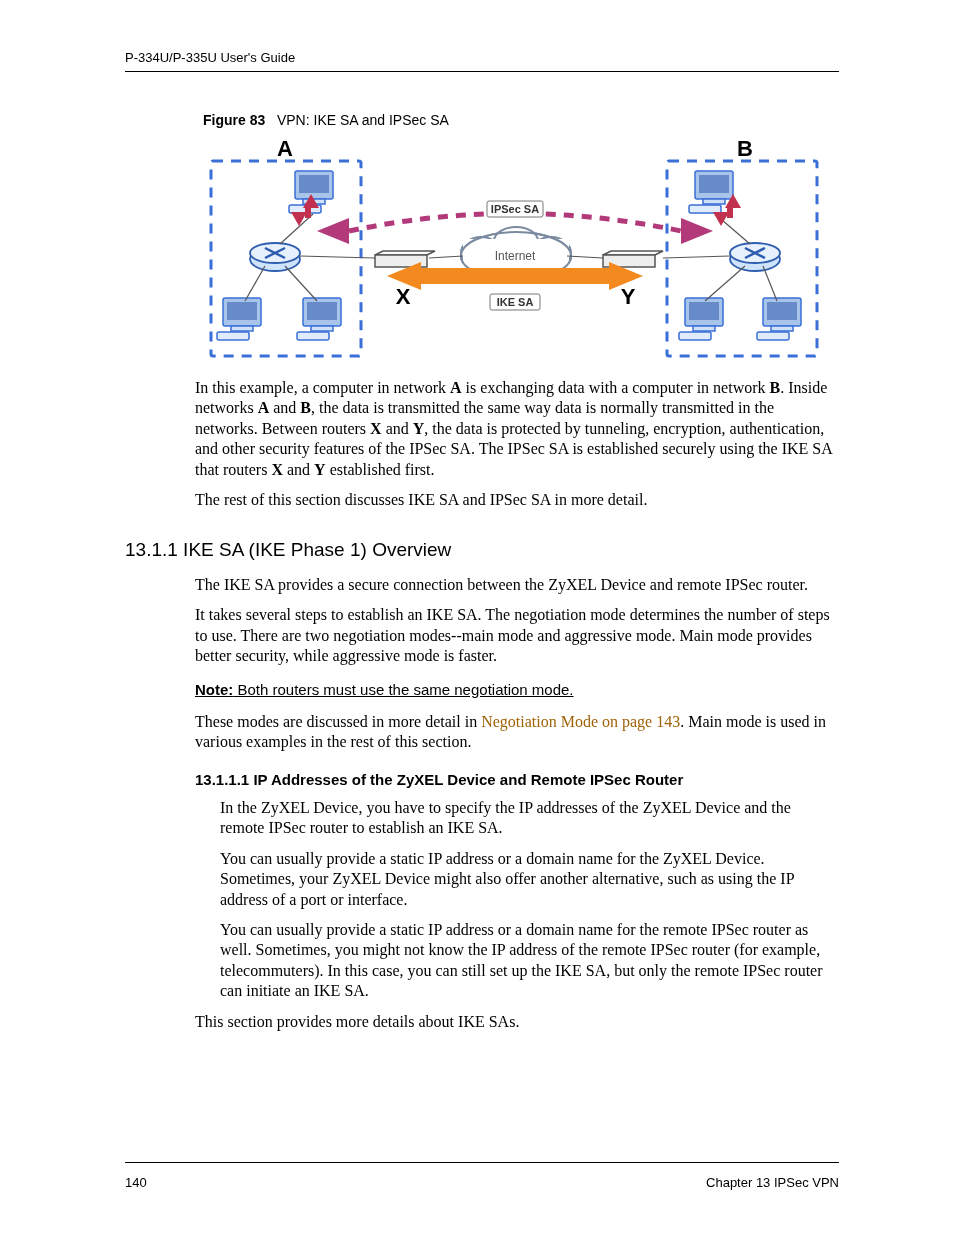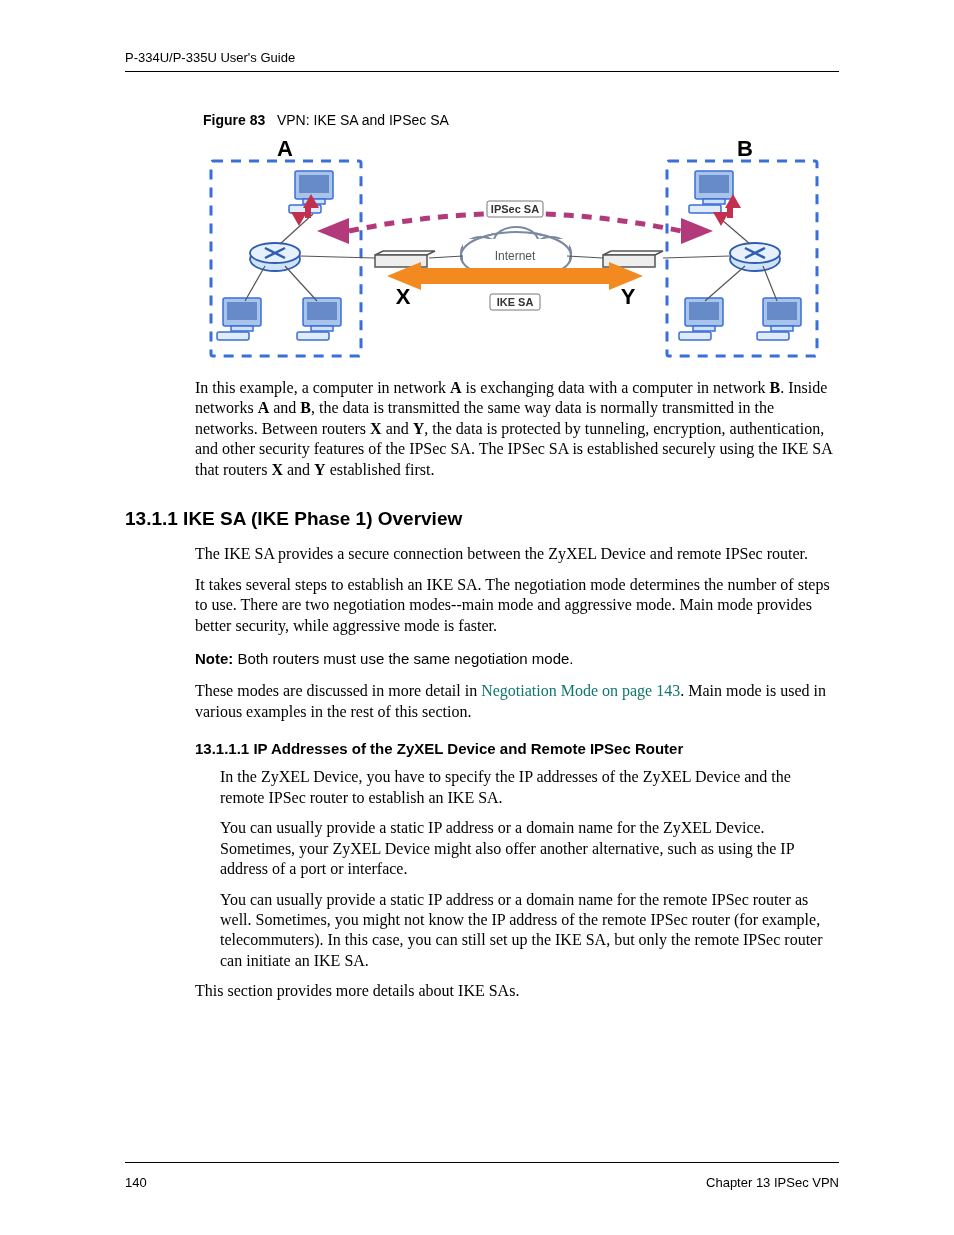--- a/index.html
+++ b/index.html
@@ -50,37 +50,38 @@
   .body-para {
     margin: 0 0 10px 70px;
     line-height: 1.28;
   }
   .body-para-sub {
     margin: 0 0 10px 95px;
     line-height: 1.28;
   }
   .h2 {
     font-family: Arial, Helvetica, sans-serif;
-    font-weight: bold;
+    font-weight: normal;
     font-size: 19px;
     margin: 28px 0 14px 0;
   }
   .h3 {
     font-family: Arial, Helvetica, sans-serif;
     font-weight: bold;
     font-size: 15px;
     margin: 18px 0 10px 70px;
   }
   .note {
     font-family: Arial, Helvetica, sans-serif;
     font-size: 15px;
     margin: 14px 0 14px 70px;
+    text-decoration: underline;
   }
   .note .note-label { font-weight: bold; }
-  .link { color: #0f766e; }
+  .link { color: #a16207; }
   .bold { font-weight: bold; }
 
   
   .fig-svg { display: block; }
   .dashed-box { fill: none; stroke: #3a6fd8; stroke-width: 3; stroke-dasharray: 10 8; }
   .router-body { fill: #cfe4fb; stroke: #2f5db0; stroke-width: 1.8; }
   .router-top  { fill: #e7f1fd; stroke: #2f5db0; stroke-width: 1.8; }
   .router-x    { stroke: #2f5db0; stroke-width: 2.5; fill: none; }
   .modem-body  { fill: #eee; stroke: #555; stroke-width: 1.5; }
   .modem-top   { fill: #fafafa; stroke: #555; stroke-width: 1.5; }
@@ -235,20 +236,21 @@
       <text class="big-lbl" x="80" y="20" text-anchor="middle">A</text>
       <text class="big-lbl" x="540" y="20" text-anchor="middle">B</text>
       <text class="big-lbl" x="198" y="168" text-anchor="middle">X</text>
       <text class="big-lbl" x="423" y="168" text-anchor="middle">Y</text>
     </svg>
   </div>
 
   <p class="body-para">
     <span>In this example, a computer in network </span><span class="bold">A</span><span> is exchanging data with a computer in network </span><span class="bold">B</span><span>. Inside networks </span><span class="bold">A</span><span> and </span><span class="bold">B</span><span>, the data is transmitted the same way data is normally transmitted in the networks. Between routers </span><span class="bold">X</span><span> and </span><span class="bold">Y</span><span>, the data is protected by tunneling, encryption, authentication, and other security features of the IPSec SA. The IPSec SA is established securely using the IKE SA that routers </span><span class="bold">X</span><span> and </span><span class="bold">Y</span><span> established first.</span>
   </p>
+  <p class="body-para">The rest of this section discusses IKE SA and IPSec SA in more detail.</p>
 
   <div class="h2">13.1.1  IKE SA (IKE Phase 1) Overview</div>
   <p class="body-para">The IKE SA provides a secure connection between the ZyXEL Device and remote IPSec router.</p>
   <p class="body-para">It takes several steps to establish an IKE SA. The negotiation mode determines the number of steps to use. There are two negotiation modes--main mode and aggressive mode. Main mode provides better security, while aggressive mode is faster.</p>
   <div class="note">
     <span class="note-label">Note:</span><span> Both routers must use the same negotiation mode.</span>
   </div>
   <p class="body-para">
     <span>These modes are discussed in more detail in </span><span class="link">Negotiation Mode on page 143</span><span>. Main mode is used in various examples in the rest of this section.</span>
   </p>

